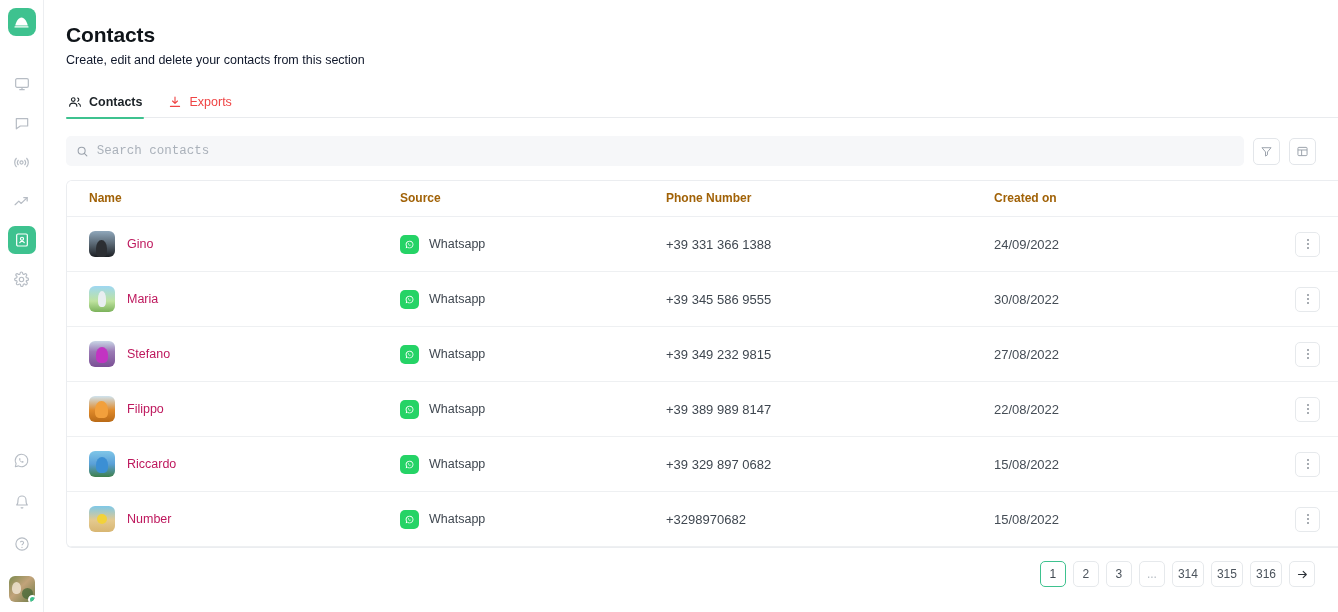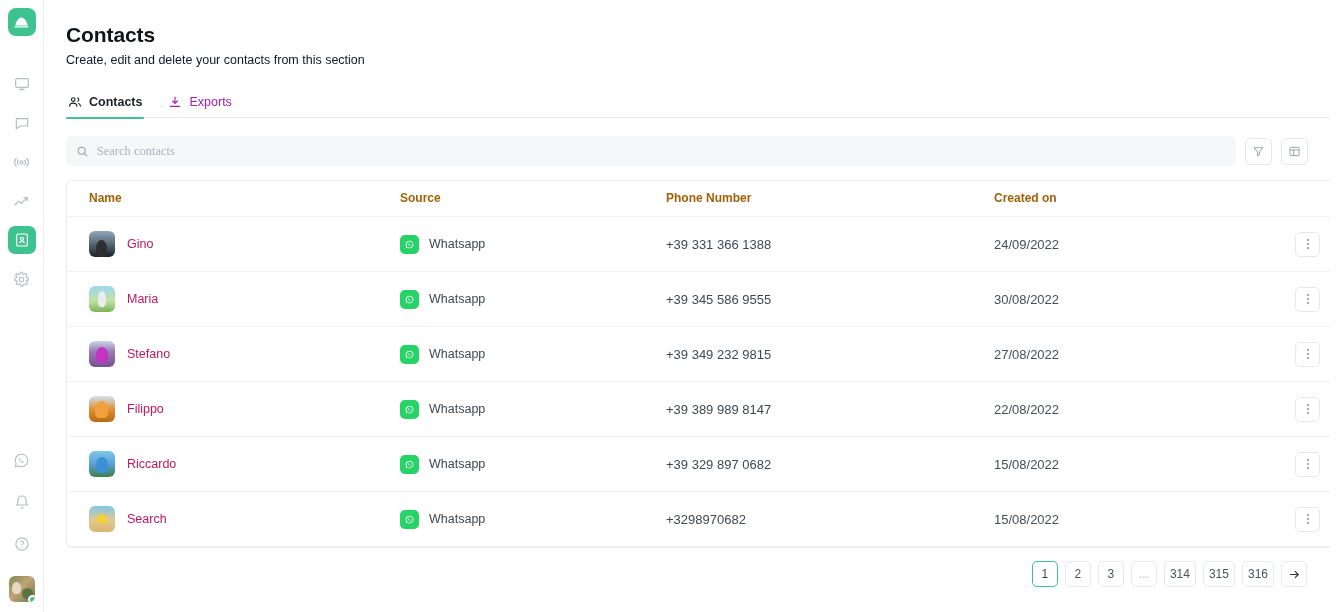--- a/index.html
+++ b/index.html
@@ -51,61 +51,61 @@
     content:""; position:absolute; right:2px; bottom:3px; width:11px; height:11px;
     border-radius:50%; background:#4b6a3a; opacity:.8;
   }
   .status-dot {
     position: absolute; right: -2px; bottom: -2px;
     width: 9px; height: 9px; border-radius: 50%;
     background: #3ec28f; border: 2px solid #ffffff; z-index: 3;
   }
 
   
-  .main { flex: 1; height: 612px; padding: 22px 8px 0 0; overflow: hidden; }
+  .main { flex: 1; height: 612px; padding: 22px 0 0 0; overflow: hidden; }
   .main-inner { padding: 0 0 0 22px; }
   .page-title {
     font-size: 21px; font-weight: bold; color: #0f1419;
     letter-spacing: -0.1px; line-height: 26px;
   }
   .page-sub {
     font-size: 12.5px; color: #0f172a; margin-top: 4px; line-height: 16px;
   }
 
   
   .tabs {
     display: flex; gap: 22px; margin-top: 26px;
     border-bottom: 1px solid #e9ebee; padding-right: 0;
     margin-right: 0;
   }
   .tab {
     display: flex; align-items: center; gap: 7px;
     padding: 0 2px 9px 2px; font-size: 12.5px; font-weight: bold;
     color: #1b2126; cursor: pointer; position: relative; top: 1px;
   }
-  .tab.inactive { color: #a21caf; font-weight: normal; }
+  .tab.inactive { color: #ef4444; font-weight: normal; }
   .tab.active::after {
     content: ""; position: absolute; left: 0; right: 0; bottom: -1px;
     height: 2px; background: #3ec28f; border-radius: 2px;
   }
   .tab svg { display: block; }
 
   
   .search-row {
     display: flex; align-items: center; gap: 9px;
     margin-top: 18px; padding-right: 22px;
   }
   .search-box {
     flex: 1; height: 30px; background: #f6f7f9;
     border-radius: 5px; display: flex; align-items: center;
     padding: 0 10px; gap: 8px;
   }
   .search-box input {
     border: none; outline: none; background: transparent;
-    font-family: Liberation Serif, serif;
+    font-family: Liberation Mono, monospace;
     font-size: 12.5px; color: #3c4450; width: 100%;
   }
   .search-box input::placeholder { color: #aab1ba; }
   .icon-btn {
     width: 27px; height: 27px; border: 1px solid #e3e6ea;
     border-radius: 5px; background: #fff;
     display: flex; align-items: center; justify-content: center;
     color: #9aa1ab; cursor: pointer;
   }
 
@@ -462,21 +462,21 @@
                     <i></i>
                     <i></i>
                     <i></i>
                   </div>
                 </td>
               </tr>
               <tr>
                 <td>
                   <div class="cell-name">
                     <div class="avatar av-tommaso"></div>
-                    <span class="name-text">Search</span>
+                    <span class="name-text">Number</span>
                   </div>
                 </td>
                 <td>
                   <div class="cell-source">
                     <span class="wa-badge">
                       <svg width="11" height="11" viewBox="0 0 24 24">
                         <path fill="#ffffff" d="M12 3.6a8.4 8.4 0 00-7.2 12.7L3.7 20.3l4.1-1.1A8.4 8.4 0 1012 3.6zm0 1.6a6.8 6.8 0 015.6 10.6 6.8 6.8 0 01-8.4 2.3l-.3-.1-2.4.6.6-2.3-.2-.3A6.8 6.8 0 0112 5.2z"></path>
                         <path fill="#ffffff" d="M9.5 8.5c.25-.08.5 0 .63.33l.5 1.05c.1.24 0 .43-.17.6l-.33.33c-.1.15-.1.26 0 .42.36.68.93 1.26 1.7 1.6.17.08.3.06.4-.08l.35-.42c.17-.18.35-.2.52-.1l1.05.5c.25.14.33.4.25.66-.17.6-.77 1.02-1.45.94-1.95-.26-3.8-2.2-4.05-4.15-.08-.68.25-1.35.85-1.6z"></path>
                       </svg>
                     </span>

